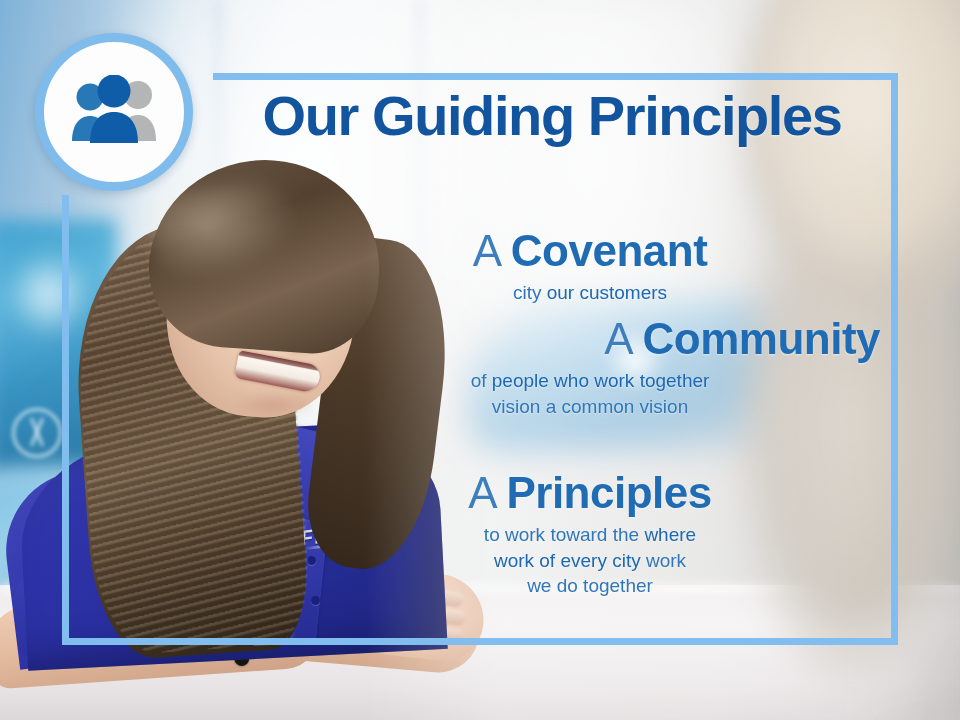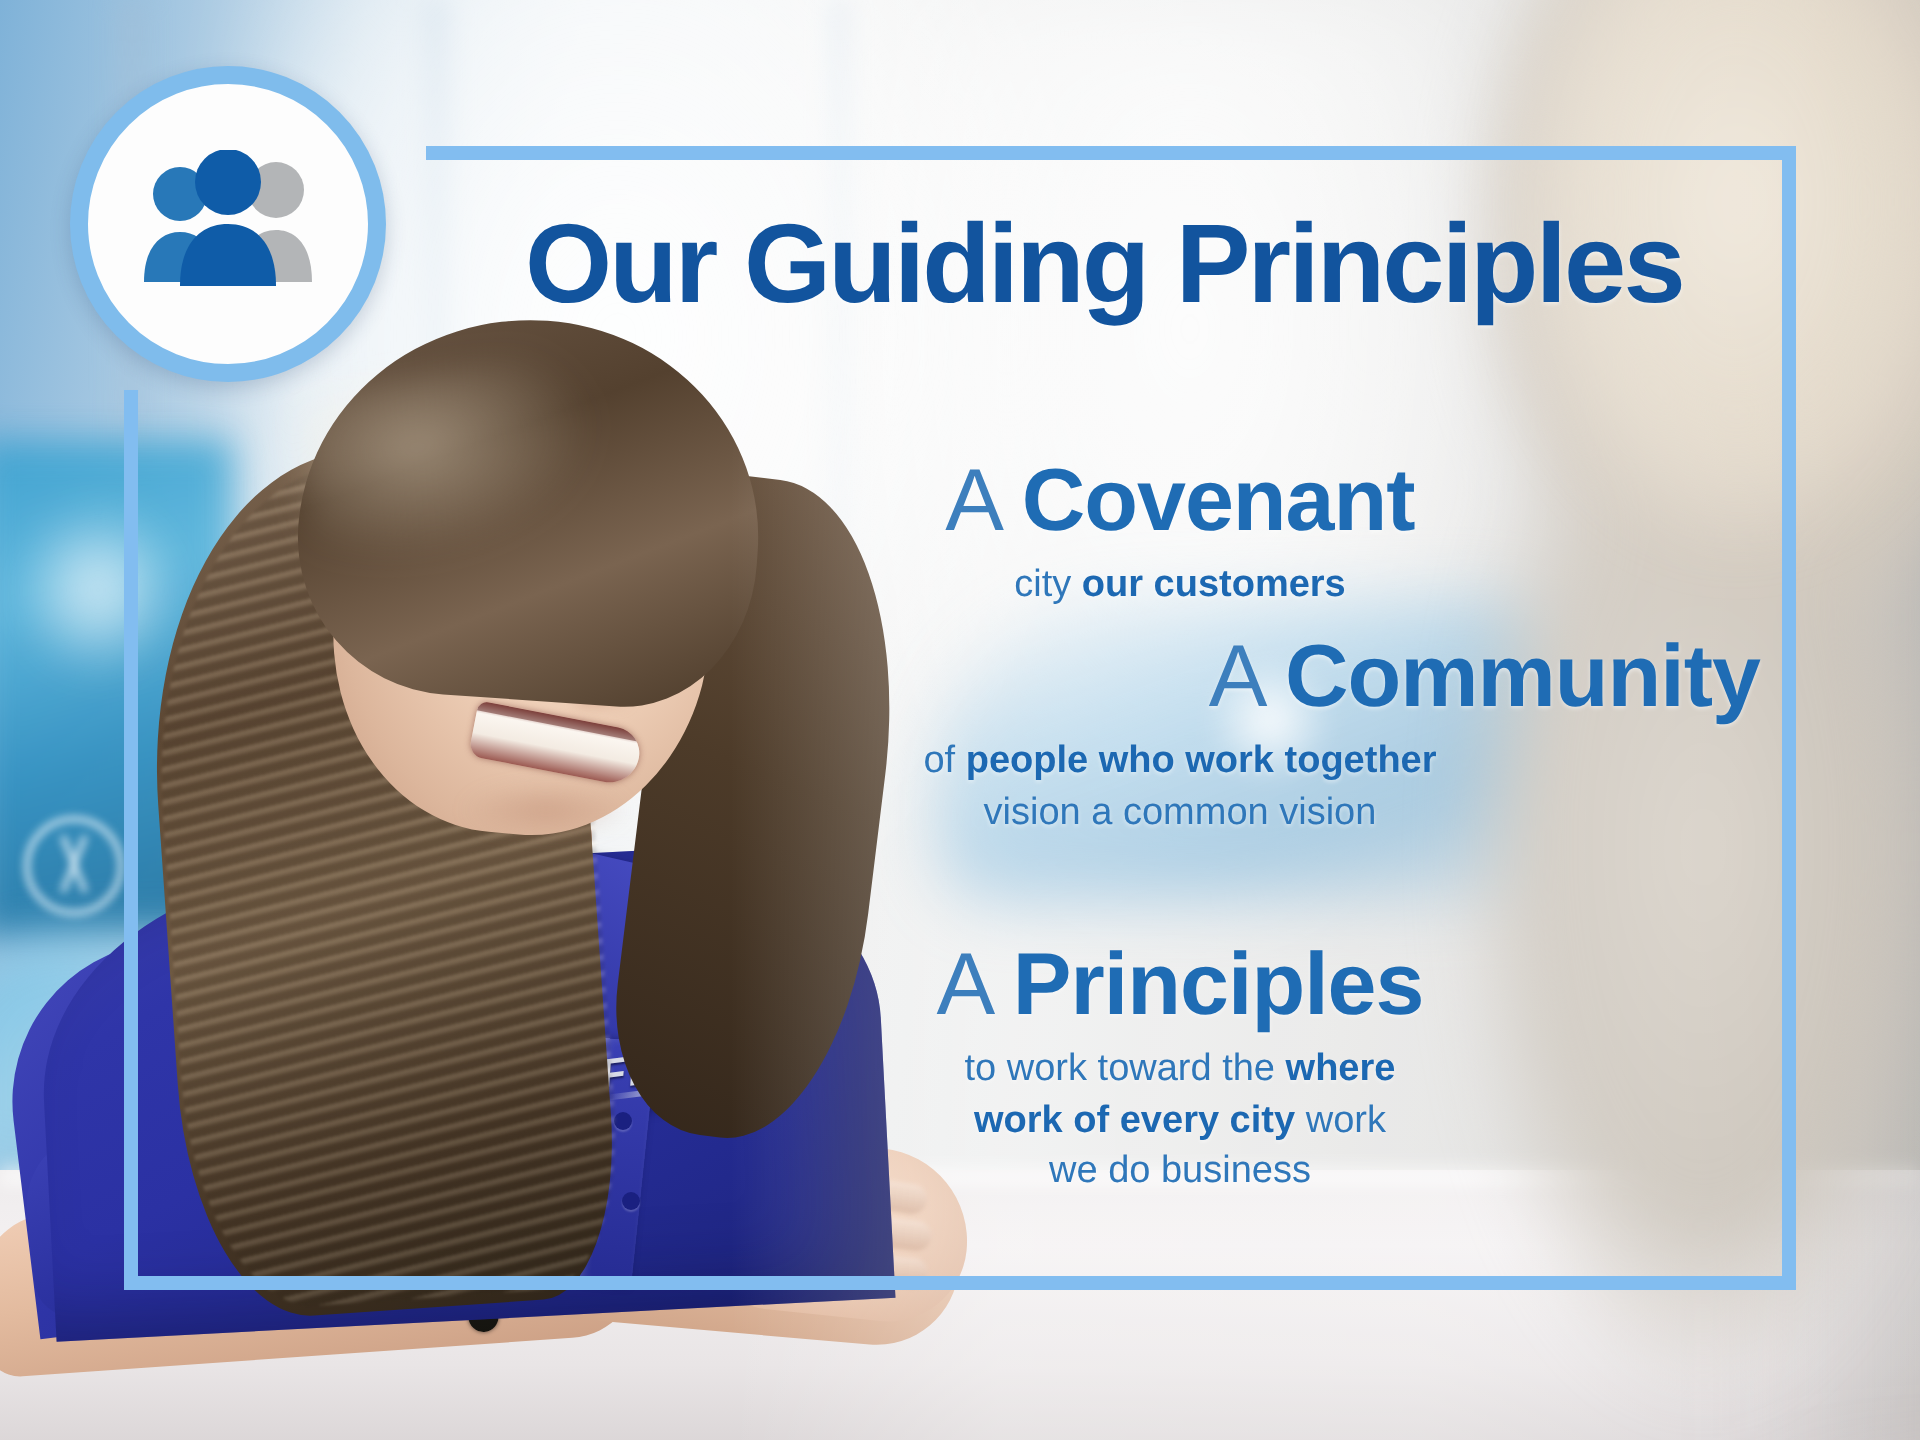--- a/index.html
+++ b/index.html
@@ -384,21 +384,21 @@
     text-align:center;
   }
   .title {
     font-family:"Liberation Sans", sans-serif;
     font-weight:bold;
     font-size:56px;
     line-height:1.0;
     letter-spacing:-1.4px;
     color:#12549e;
     white-space:nowrap;
-    position:absolute; left:-78px; top:16px; width:660px;
+    position:absolute; left:-78px; top:0; width:660px;
     text-shadow: 0 1px 2px rgba(255,255,255,.55);
   }
 
   .principle { position:absolute; width:580px; }
   .p-head {
     font-size:44px; line-height:1.05;
     color:#2f77ba;
     letter-spacing:-.5px;
     white-space:nowrap;
     text-shadow: 0 1px 2px rgba(255,255,255,.5);
@@ -406,21 +406,21 @@
   .p-head .lead { font-weight:normal; color:#3d7fbd; }
   .p-head .key  { font-weight:bold;  color:#1f6cb4; }
 
   .p-sub {
     font-size:19px;
     line-height:1.35;
     color:#2f77ba;
     margin-top:6px;
     text-shadow: 0 1px 2px rgba(255,255,255,.5);
   }
-  .p-sub b { font-weight:bold; color:#1c68b2; }
+  .p-sub b { font-weight:normal; color:#1c68b2; }
 
   
   #p1 { left:0;   top:108px; text-align:center; }
   #p1 .p-head { text-align:center;margin-top:32px; }
   #p1 .p-sub  { text-align:center; }
 
   #p2 { left:0;   top:228px; text-align:center; }
   #p2 .p-head { text-align:right; }
   #p2 .p-sub  { text-align:center; }
 
@@ -552,19 +552,19 @@
     </div>
 
     <div class="principle" id="p3">
       <div class="p-head">
         <span class="lead">A</span>
         <span class="key">Principles</span>
       </div>
       <div class="p-sub">
         <span>to work toward the </span><b>where</b><br>
         <b>work of every city</b><span> work</span><br>
-        <span>we do business</span>
+        <span>we do together</span>
       </div>
     </div>
 
   </div>
 
 </div>
 
 </body></html>

